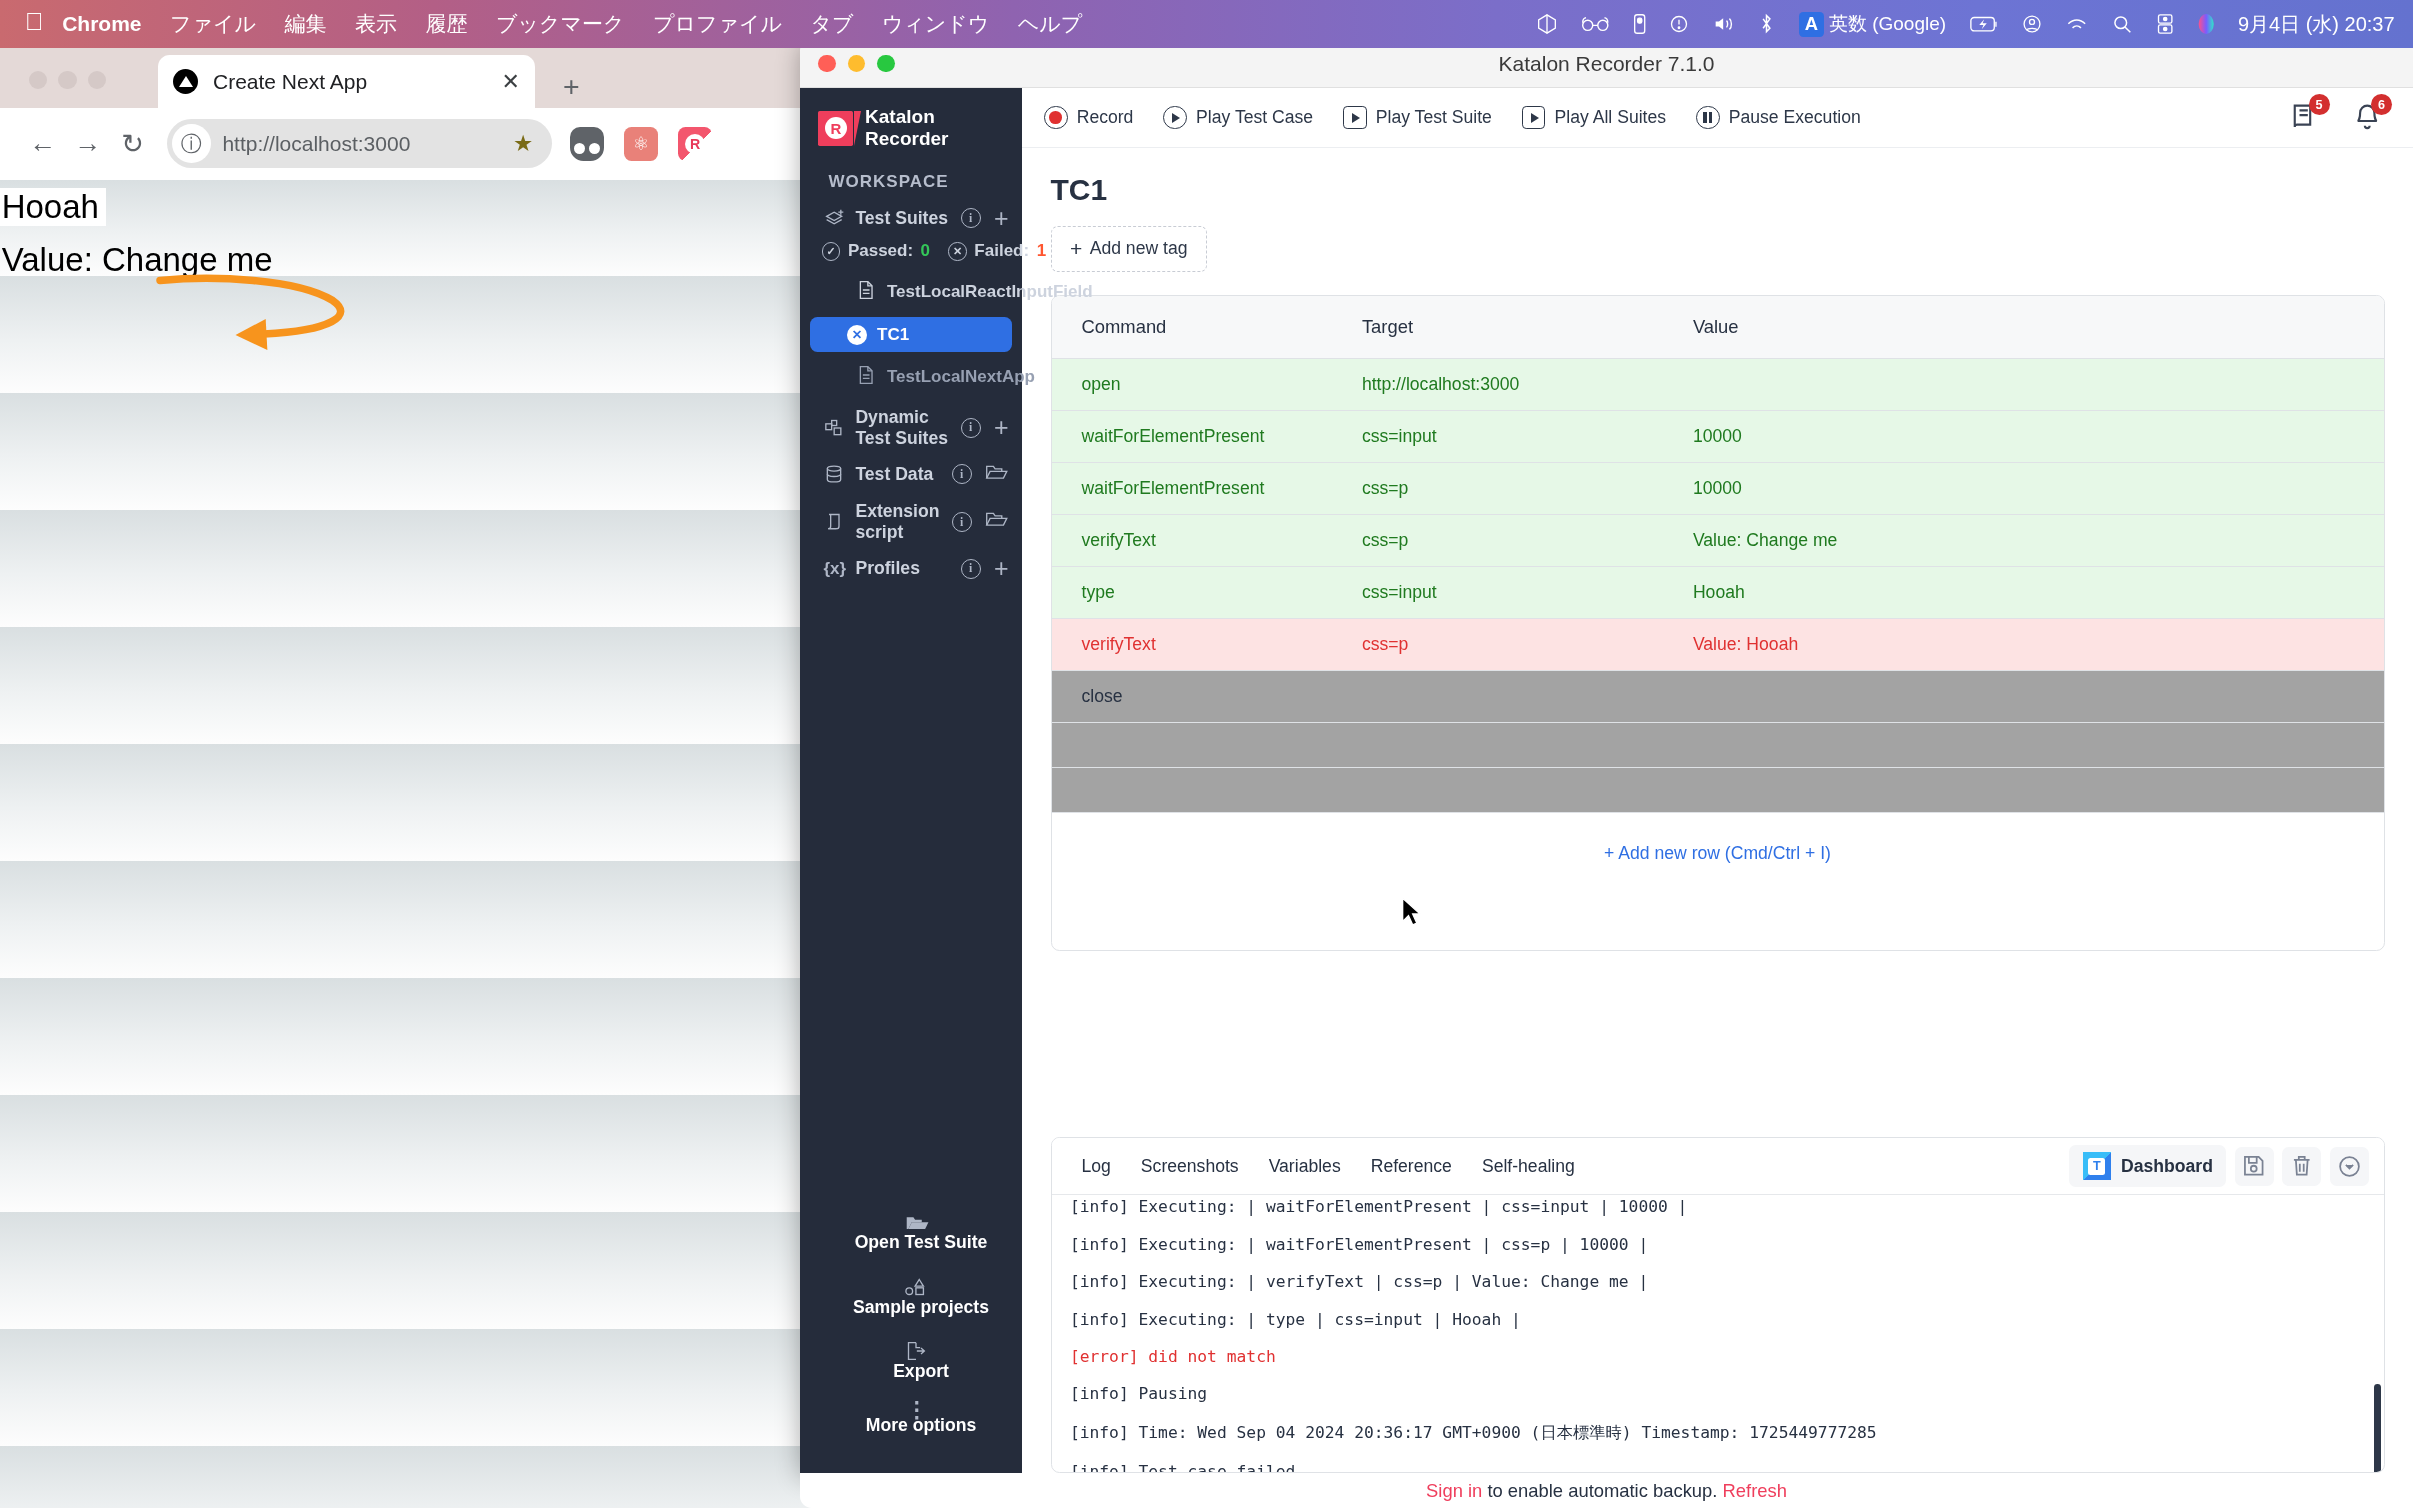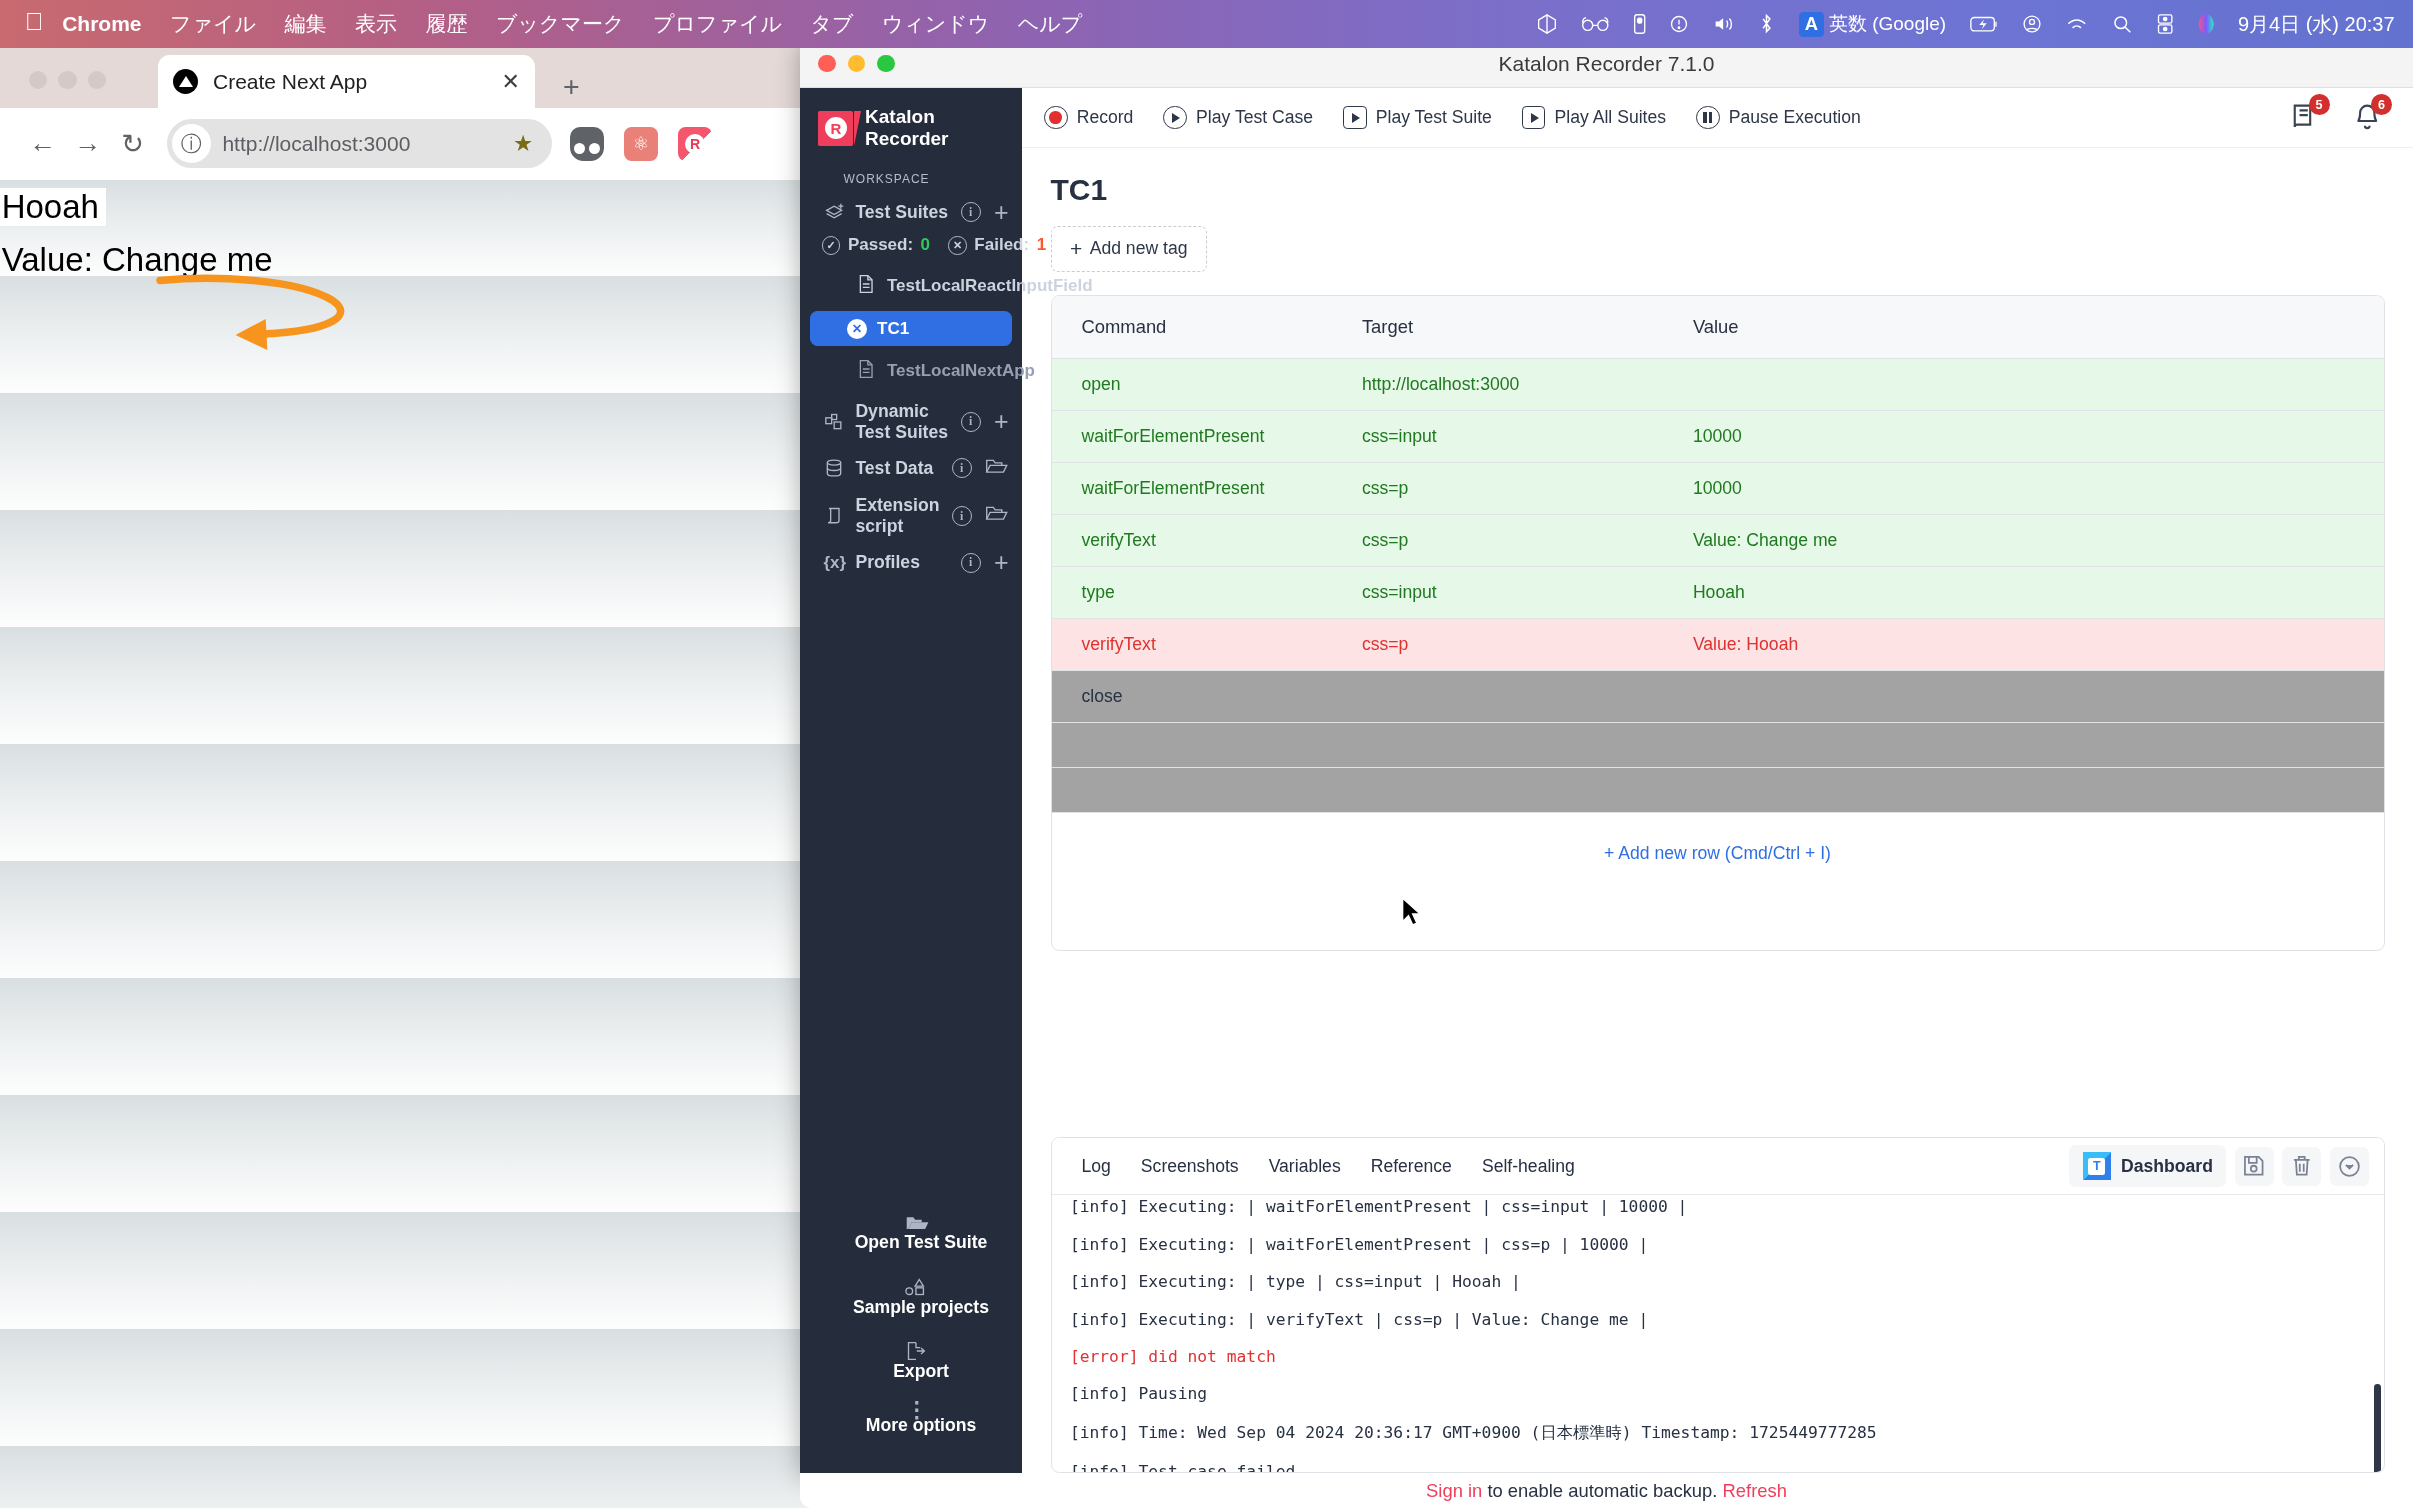--- a/index.html
+++ b/index.html
@@ -106,21 +106,21 @@
     display: flex; flex-direction: column; position: relative;
   }
   .brand { display:flex; align-items:center; padding: 18.4px 0 15px 18.4px; }
   .brand .logo {
     width: 35px; height: 35px; background: #ef3e5c; position: relative; flex:none;
     display:flex;align-items:center;justify-content:center; border-radius:1.7px;
   }
   .brand .logo:after{content:"";position:absolute;right:-7.5px;top:0;border-left:7.5px solid #ef3e5c;border-bottom:35px solid transparent;}
   .brand .logo b { width: 22px;height:22px;border-radius:50%;background:#fff;color:#ef3e5c;font-size:15px;display:flex;align-items:center;justify-content:center; z-index:2;}
   .brand .bn { margin-left: 11.7px; font-size: 19px; color: #fff; font-weight: 600; }
-  .ws-label { font-size: 12px; letter-spacing: 1px; font-weight:400; color:#b6bdcc; padding: 6.7px 0 8.4px 28.5px; margin-left: 15px;}
+  .ws-label { font-size: 17px; letter-spacing: 1px; font-weight:700; color:#b6bdcc; padding: 6.7px 0 8.4px 28.5px;}
   .srow { display:flex; align-items:center; padding: 7.5px 13.4px 7.5px 23.5px; font-size: 17.6px; font-weight:700; color:#cdd3de;}
   .srow .ico { width: 23.5px; flex:none; display:flex;align-items:center; color:#aeb6c6;}
   .srow .lb { margin-left: 8.4px; }
   .srow .acts { margin-left: auto; display:flex; align-items:center; gap: 13.4px; color:#aeb6c6;}
   .srow .acts .ci { width:20px;height:20px;border:1.7px solid #aeb6c6;border-radius:50%;font-size:11.7px;display:flex;align-items:center;justify-content:center; font-family:"Liberation Serif",serif; font-weight:700;}
   .srow .acts .pl { font-size: 25px; font-weight: 300; line-height: 17px;}
   .statusrow { display:flex; align-items:center; gap: 18.4px; font-size:17px;font-weight:700; padding: 5px 0 8.4px 22px; color:#cdd3de;}
   .statusrow .pill { display:flex; align-items:center; gap:7.5px;}
   .statusrow .cc { width:18.4px;height:18.4px;border:1.7px solid #aeb6c6;border-radius:50%;display:flex;align-items:center;justify-content:center;font-size:11px;}
   .tcase { display:flex; align-items:center; padding: 7.5px 11.7px 7.5px 47px; font-size: 17px; font-weight:700; color:#cdd3de; border-radius: 7.5px; margin: 2.5px 10px;}
@@ -711,22 +711,22 @@
                   <circle cx="12" cy="12" r="9"></circle>
                   <path d="M8.5 10.5l3.5 3.5 3.5-3.5" fill="#7a8293"></path>
                 </svg>
             </span>
           </span>
         </div>
 
         <div id="log-body">
           <div class="ln cut">[info] Executing: | waitForElementPresent | css=input | 10000 |</div>
           <div class="ln">[info] Executing: | waitForElementPresent | css=p | 10000 |</div>
+          <div class="ln">[info] Executing: | verifyText | css=p | Value: Change me |</div>
           <div class="ln">[info] Executing: | type | css=input | Hooah |</div>
-          <div class="ln">[info] Executing: | verifyText | css=p | Value: Change me |</div>
           <div class="ln err">[error] did not match</div>
           <div class="ln">[info] Pausing</div>
           <div class="ln">[info] Time: Wed Sep 04 2024 20:36:17 GMT+0900 (日本標準時) Timestamp: 1725449777285</div>
           <div class="ln">[info] Test case failed</div>
           <div class="ln">[info] Stop executing</div>
           <div id="shot-thumb">
             <div class="r1">Hooah</div>
             <div class="r2">Value: Change me</div>
             
           </div>

